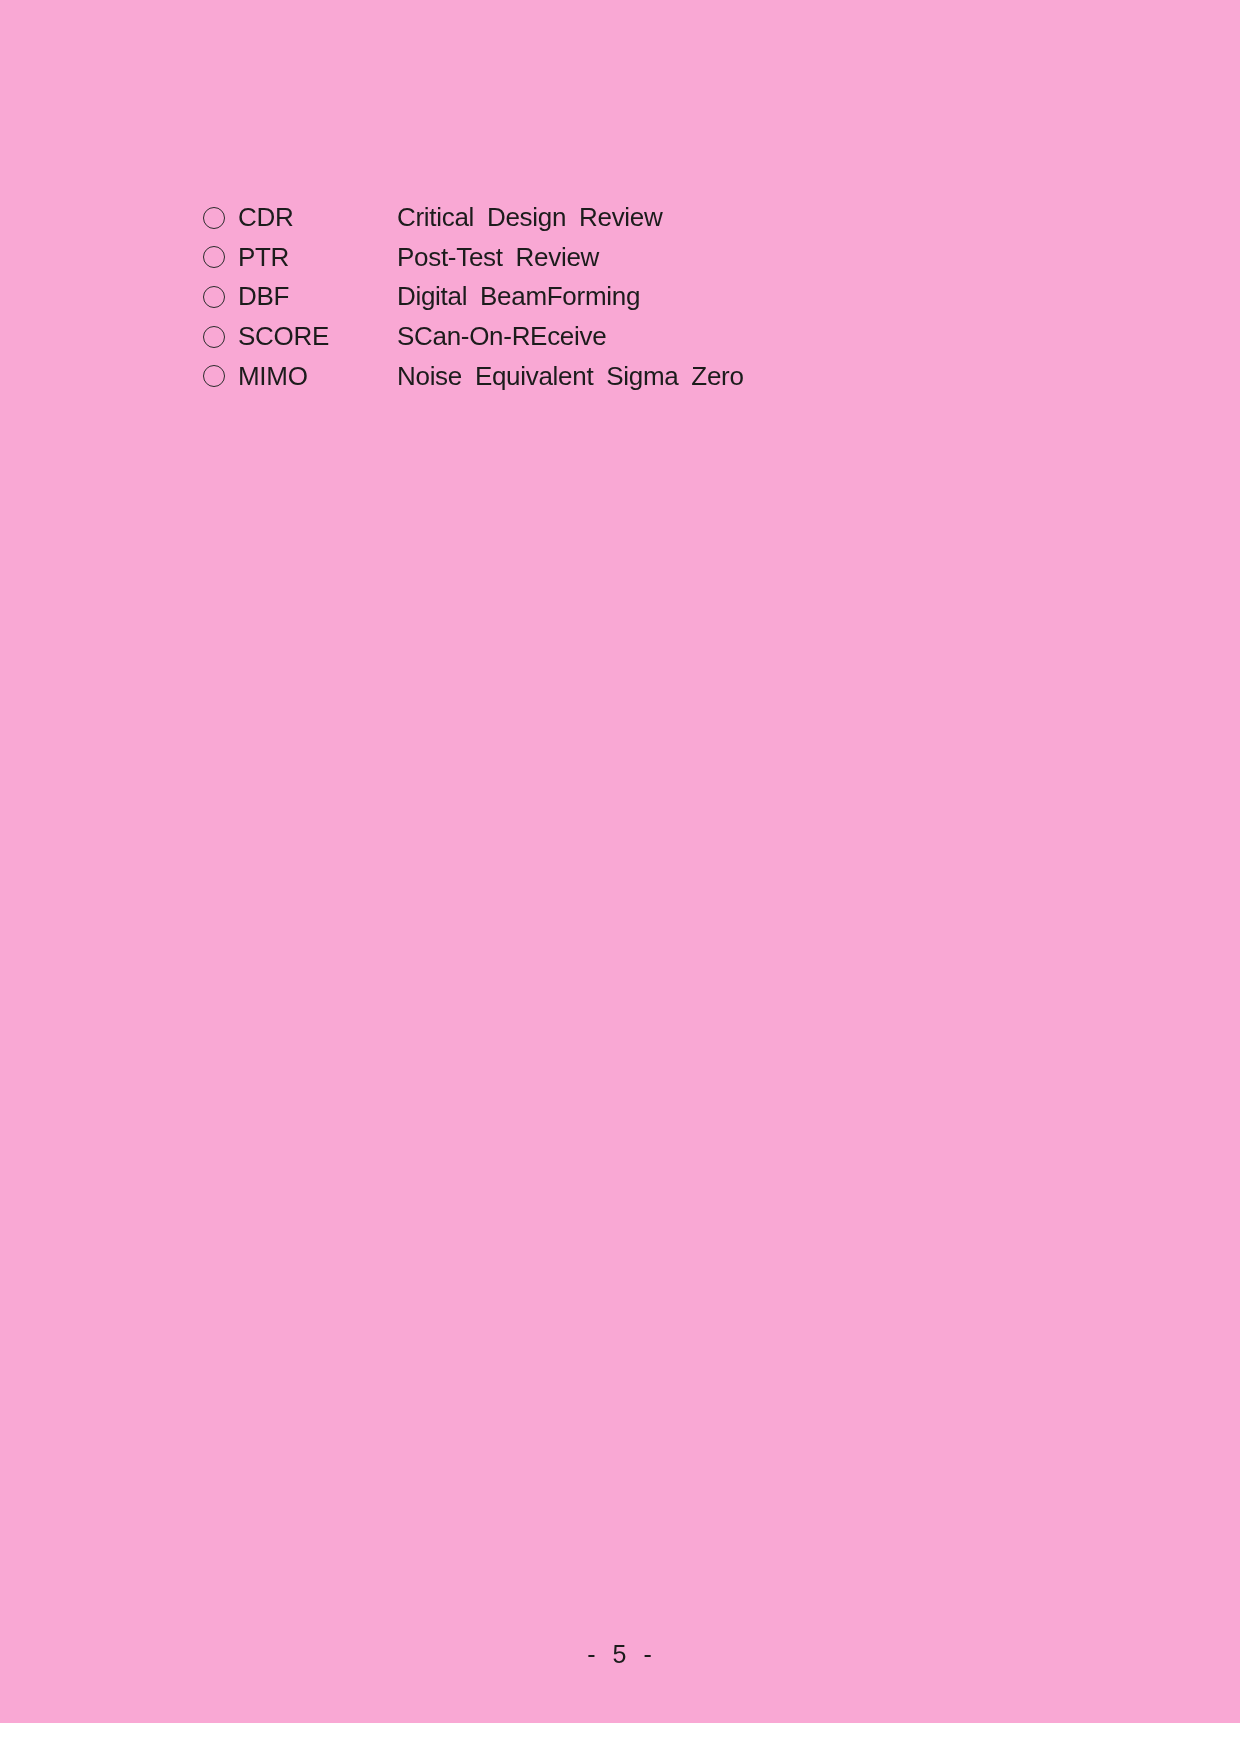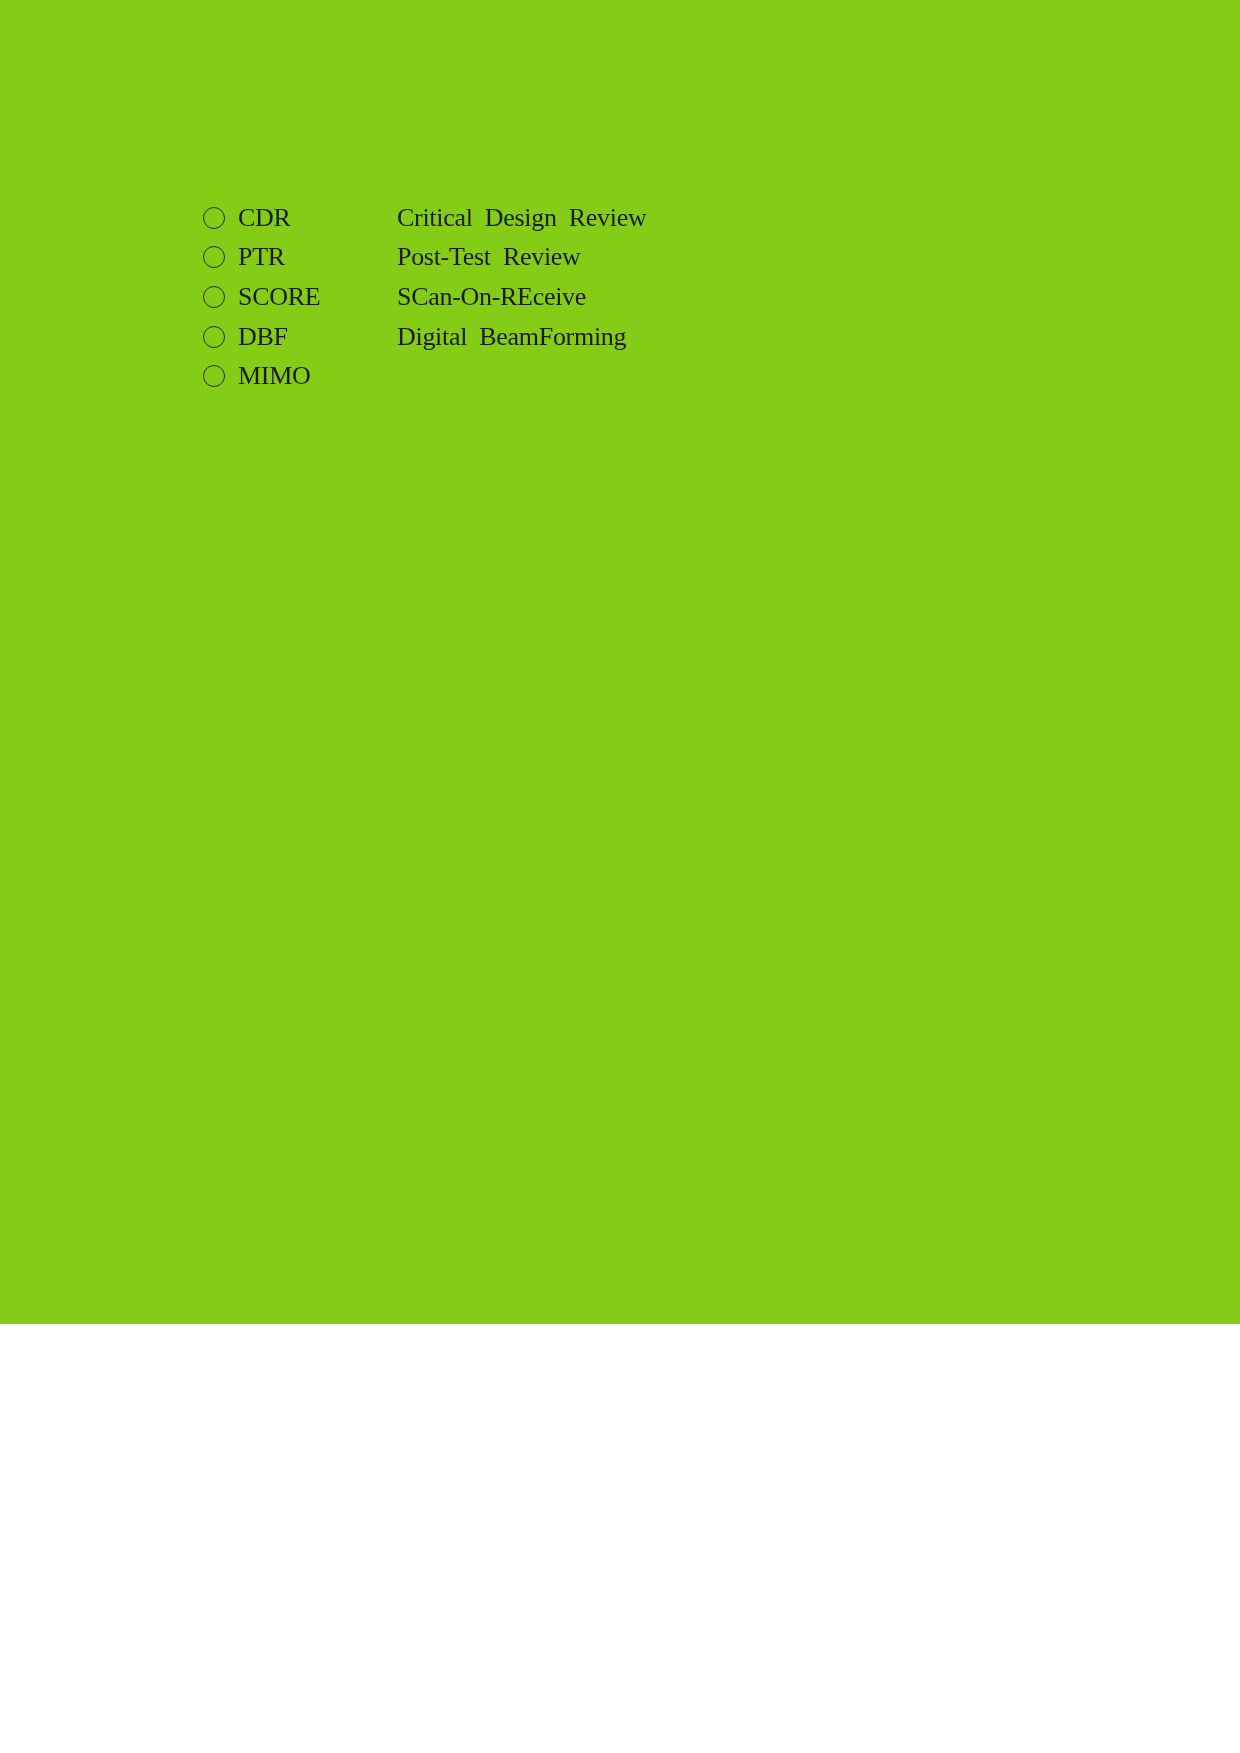--- a/index.html
+++ b/index.html
@@ -3,24 +3,24 @@
 <meta charset="utf-8">
 <style>
   html, body {
     margin: 0;
     padding: 0;
     background: #ffffff;
   }
   .page {
     position: relative;
     width: 1240px;
-    height: 1324px;
-    background: #84cc16;
+    height: 1723px;
+    background: #f9a8d4;
     overflow: hidden;
-    font-family: Liberation Serif, serif;
+    font-family: Liberation Sans, sans-serif;
     color: #1c1c1c;
   }
   .acronym-list {
     position: absolute;
     left: 203px;
     top: 198px;
   }
   .acronym-row {
     display: flex;
     align-items: center;
@@ -73,29 +73,30 @@
       <span class="abbr">CDR</span>
       <span class="definition">Critical Design Review</span>
     </div>
       <div class="acronym-row">
       <span class="bullet-circle"></span>
       <span class="abbr">PTR</span>
       <span class="definition">Post-Test Review</span>
     </div>
       <div class="acronym-row">
       <span class="bullet-circle"></span>
+      <span class="abbr">DBF</span>
+      <span class="definition">Digital BeamForming</span>
+    </div>
+      <div class="acronym-row">
+      <span class="bullet-circle"></span>
       <span class="abbr">SCORE</span>
       <span class="definition">SCan-On-REceive</span>
     </div>
       <div class="acronym-row">
       <span class="bullet-circle"></span>
-      <span class="abbr">DBF</span>
-      <span class="definition">Digital BeamForming</span>
-    </div>
-      <div class="acronym-row">
-      <span class="bullet-circle"></span>
       <span class="abbr">MIMO</span>
+      <span class="definition">Noise Equivalent Sigma Zero</span>
     </div>
     </div>
 
   <div class="page-number">- 5 -</div>
 
 </div>
 
 </body></html>

